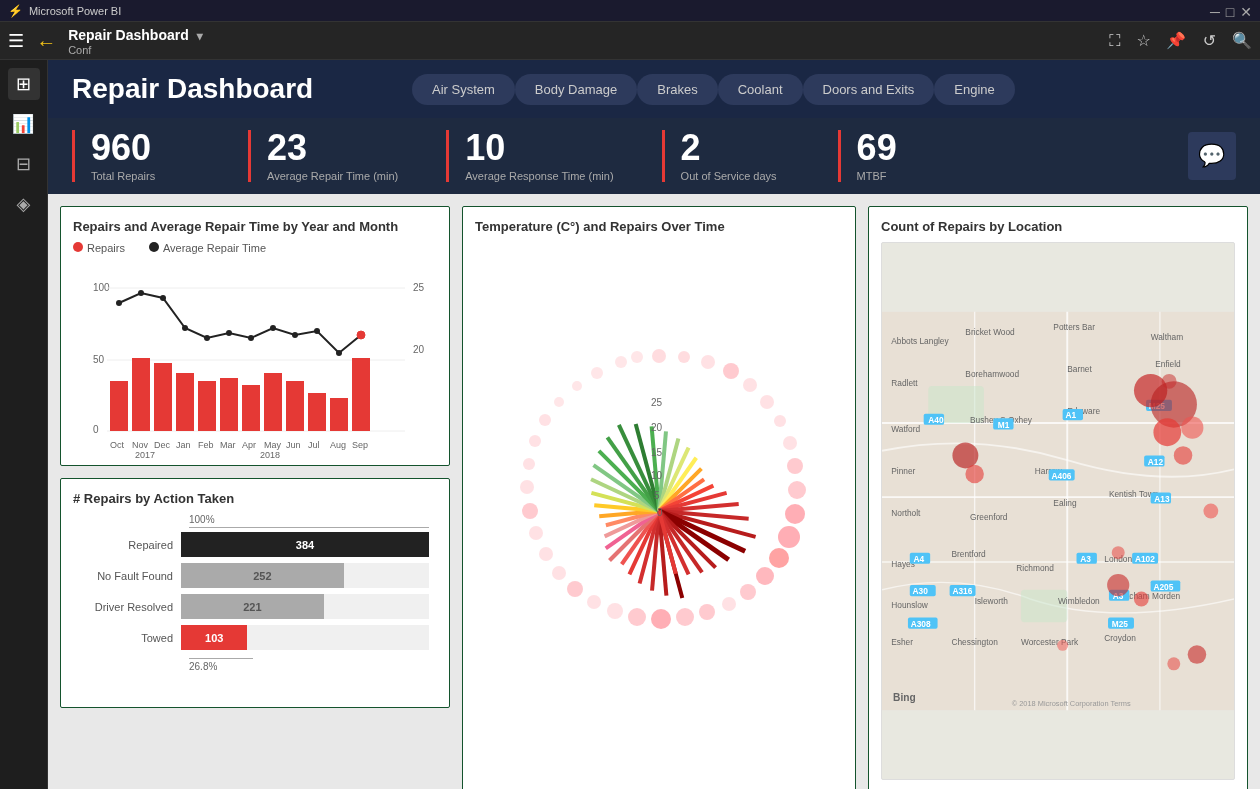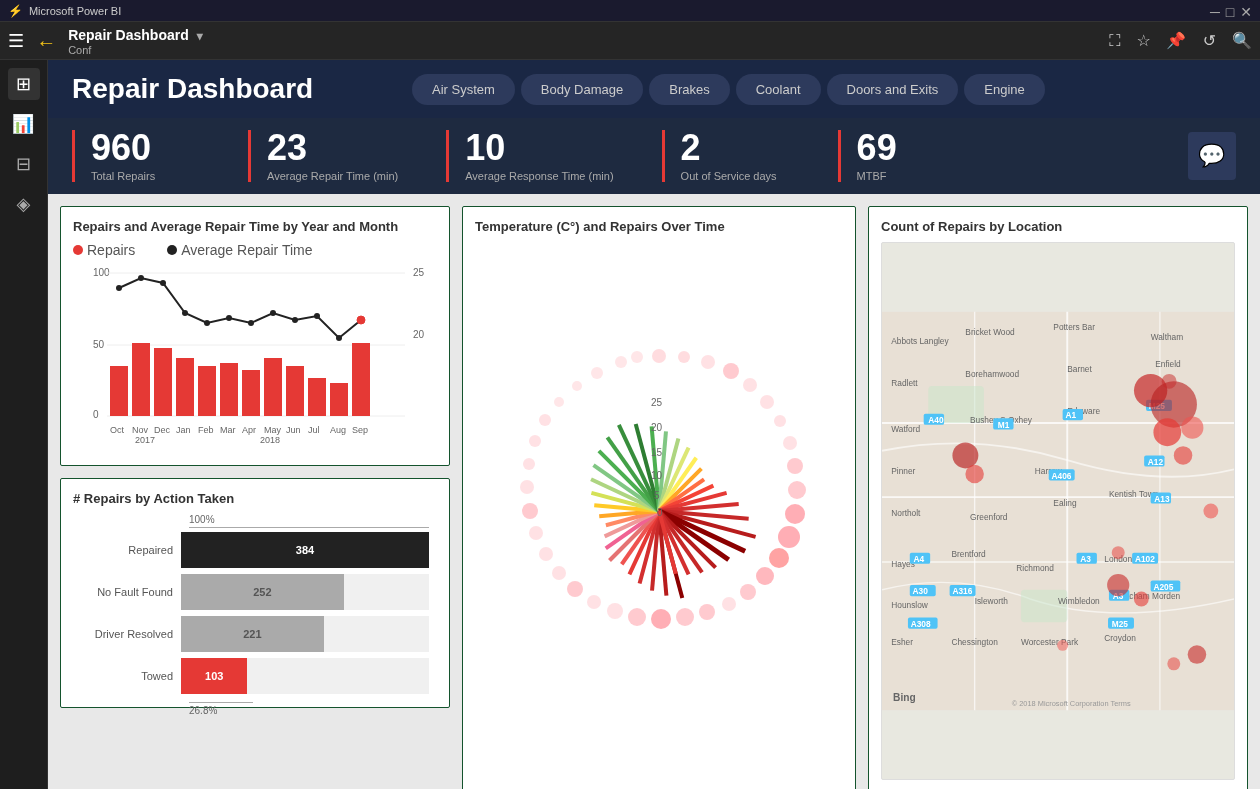--- a/index.html
+++ b/index.html
@@ -24,39 +24,39 @@
     .sidebar { width: 48px; background: #1e1e1e; border-right: 1px solid #333; display: flex; flex-direction: column; align-items: center; padding-top: 8px; gap: 8px; }
     .sidebar-icon { width: 32px; height: 32px; display: flex; align-items: center; justify-content: center; color: #aaa; font-size: 18px; cursor: pointer; border-radius: 4px; }
     .sidebar-icon.active { background: #333; color: #fff; }
 
     
     .main { flex: 1; background: #f0f0f0; overflow: hidden; }
 
     
     .dash-header { background: #1a2744; padding: 0 24px; display: flex; align-items: center; height: 58px; }
     .dash-title { font-size: 28px; font-weight: 700; color: #fff; margin-right: 40px; min-width: 300px; }
-    .nav-tabs { display: flex; gap: 6px; }
+    .nav-tabs { display: flex; }
     .nav-tab { background: #2d3a5c; color: #ccc; border: none; padding: 8px 20px; border-radius: 20px; font-size: 13px; cursor: pointer; font-family: inherit; }
 
     
     .kpi-row { background: #1e2a40; display: flex; align-items: center; padding: 12px 24px; gap: 16px; }
     .kpi-item { display: flex; flex-direction: column; padding: 0 32px 0 16px; border-left: 3px solid #e53935; min-width: 160px; }
     .kpi-value { font-size: 36px; font-weight: 700; color: #fff; line-height: 1; }
     .kpi-label { font-size: 11px; color: #aaa; margin-top: 4px; }
     .kpi-chat { margin-left: auto; width: 48px; height: 48px; background: #2d3a5c; border-radius: 4px; display: flex; align-items: center; justify-content: center; color: #fff; font-size: 22px; cursor: pointer; }
 
     
     .left-panel { width: 390px; display: flex; flex-direction: column; gap: 12px; }
     .chart-box { background: #fff; border: 1px solid #14532d; border-radius: 2px; padding: 12px; }
     .chart-title { font-size: 13px; font-weight: 600; color: #333; margin-bottom: 8px; }
-    .bar-chart-legend { display: flex; gap: 32px; margin-bottom: 0; font-size: 14px; color: #555; }
+    .bar-chart-legend { display: flex; gap: 24px; margin-bottom: 19px; font-size: 11px; color: #555; }
     .legend-dot { width: 10px; height: 10px; border-radius: 50%; display: inline-block; margin-right: 4px; }
     .hbar-label-row { display: flex; align-items: center; margin-bottom: 6px; font-size: 11px; color: #555; }
     .hbar-label { width: 100px; text-align: right; padding-right: 8px; }
-    .hbar-track { flex: 1; height: 36px; background: #f0f0f0; position: relative; }
+    .hbar-track { flex: 1; height: 25px; background: #f0f0f0; position: relative; }
     .hbar-fill { height: 100%; display: flex; align-items: center; justify-content: center; font-size: 11px; font-weight: 600; color: #fff; }
 
     
     .map-container { flex: 1; background: #e8e8e0; border-radius: 2px; position: relative; overflow: hidden; border: 1px solid #ddd; }
 
     
     .polar-container { flex: 1; display: flex; align-items: center; justify-content: center; }
 
     svg { display: block; }
   </style>

